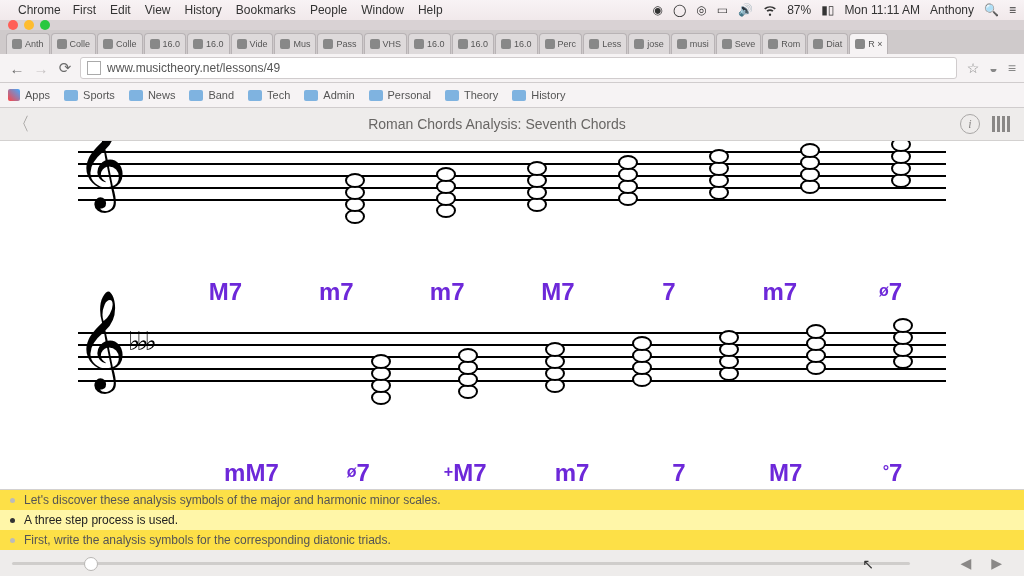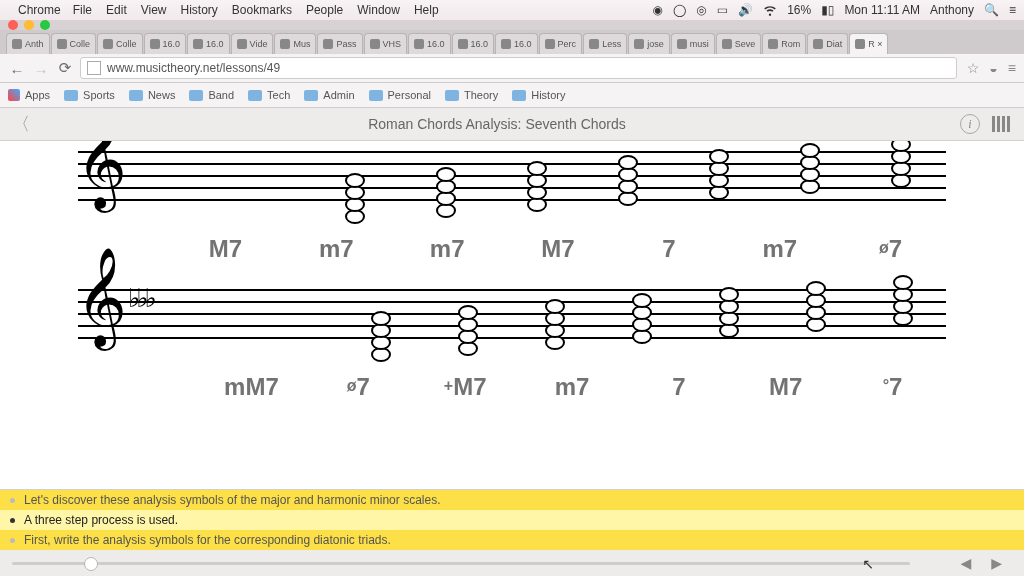--- a/index.html
+++ b/index.html
@@ -41,61 +41,61 @@
 .stave{position:relative;margin:0 78px 4px 78px;}
 .staff-lines{position:relative;height:52px;}
 .staff-lines div{position:absolute;left:0;right:0;height:2px;background:#000;}
 .clef{position:absolute;left:-2px;top:-18px;font-size:86px;line-height:52px;font-family:"Segoe UI Symbol","Apple Symbols",serif;}
 .flats{position:absolute;left:50px;top:-6px;font-size:26px;font-family:serif;letter-spacing:-4px;}
 .chord-row{display:flex;margin-left:140px;}
 .chord{position:relative;flex:1;text-align:center;}
 .nh{position:absolute;width:16px;height:11px;border:2px solid #000;border-radius:50%;left:50%;transform:translateX(-50%);background:#fff;}
 .labels{display:flex;margin:18px 78px 8px 78px;}
 .labels.first{margin-top:32px;margin-bottom:26px;}
-.lbl{flex:1;text-align:center;color:#737373;font-family:Helvetica,Arial,sans-serif;font-weight:bold;font-size:24px;}
+.lbl{flex:1;text-align:center;color:#6d28d9;font-family:Helvetica,Arial,sans-serif;font-weight:bold;font-size:24px;margin-top:43px;}
 .lbl .sup{font-size:16px;vertical-align:4px;}
 
 .lesson-foot{position:absolute;left:0;right:0;bottom:0;background:#eeeceb;border-top:1px solid #d3d1d0;}
 .script{background:#fde047;}
 .script .line{font-size:12px;color:#555;padding:3px 14px 3px 24px;position:relative;}
 .script .line.hl{background:#fff6a8;color:#222;}
 .script .dot{position:absolute;left:10px;top:8px;width:5px;height:5px;border-radius:50%;background:#bbb;}
 .script .line.hl .dot{background:#333;}
 .controls{height:26px;display:flex;align-items:center;padding:0 12px;}
 .track{flex:1;height:3px;background:#cfcdcb;border-radius:2px;position:relative;margin-right:40px;}
 .thumb{position:absolute;top:-5px;width:12px;height:12px;border-radius:50%;background:#fff;border:1px solid #b8b6b4;}
 .pn{color:#8a8887;font-size:14px;margin:0 10px;}
 .cursor{position:absolute;right:150px;bottom:4px;font-size:14px;color:#333;}
 </style>
 </head>
 <body>
 
 <div class="menubar">
   <span class="apple"></span>
   <span class="app">Chrome</span>
-  <span class="mi">File</span>
+  <span class="mi">First</span>
   <span class="mi">Edit</span>
   <span class="mi">View</span>
   <span class="mi">History</span>
   <span class="mi">Bookmarks</span>
   <span class="mi">People</span>
   <span class="mi">Window</span>
   <span class="mi">Help</span>
   <span class="spacer"></span>
   <span class="ri">◉</span>
   <span class="ri">◯</span>
   <span class="ri">◎</span>
   <span class="ri">▭</span>
   <span class="ri">🔊</span>
   <span class="ri">
       <svg viewBox="0 0 24 24">
         <path fill="#333" d="M12 18a2 2 0 100 4 2 2 0 000-4zm-6-5a10 10 0 0112 0l-2 2a7 7 0 00-8 0zm-4-4a16 16 0 0120 0l-2 2a13 13 0 00-16 0z"></path>
       </svg>
     </span>
-  <span class="ri">16%</span>
+  <span class="ri">87%</span>
   <span class="ri">▮▯</span>
   <span class="ri">Mon 11:11 AM</span>
   <span class="ri">Anthony</span>
   <span class="ri">🔍</span>
   <span class="ri">≡</span>
 </div>
 
 <div class="chrome">
   <div class="titlebar">
     <div class="tl-dot" style="background:#ff5f57"></div>

